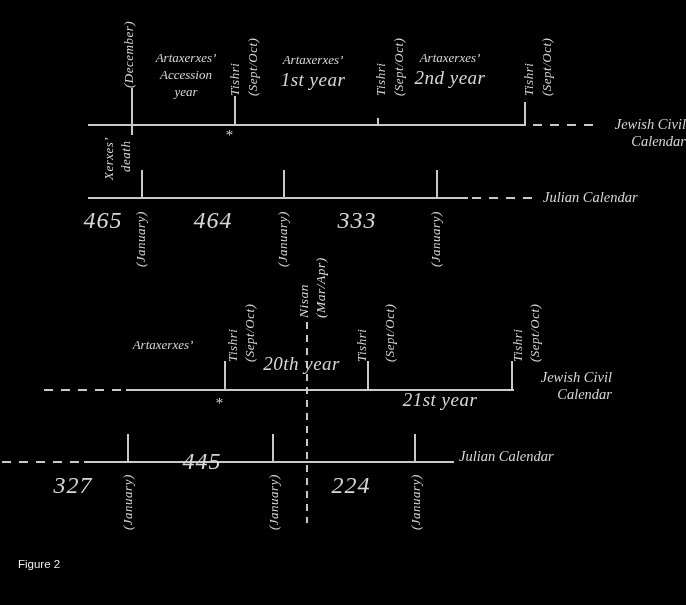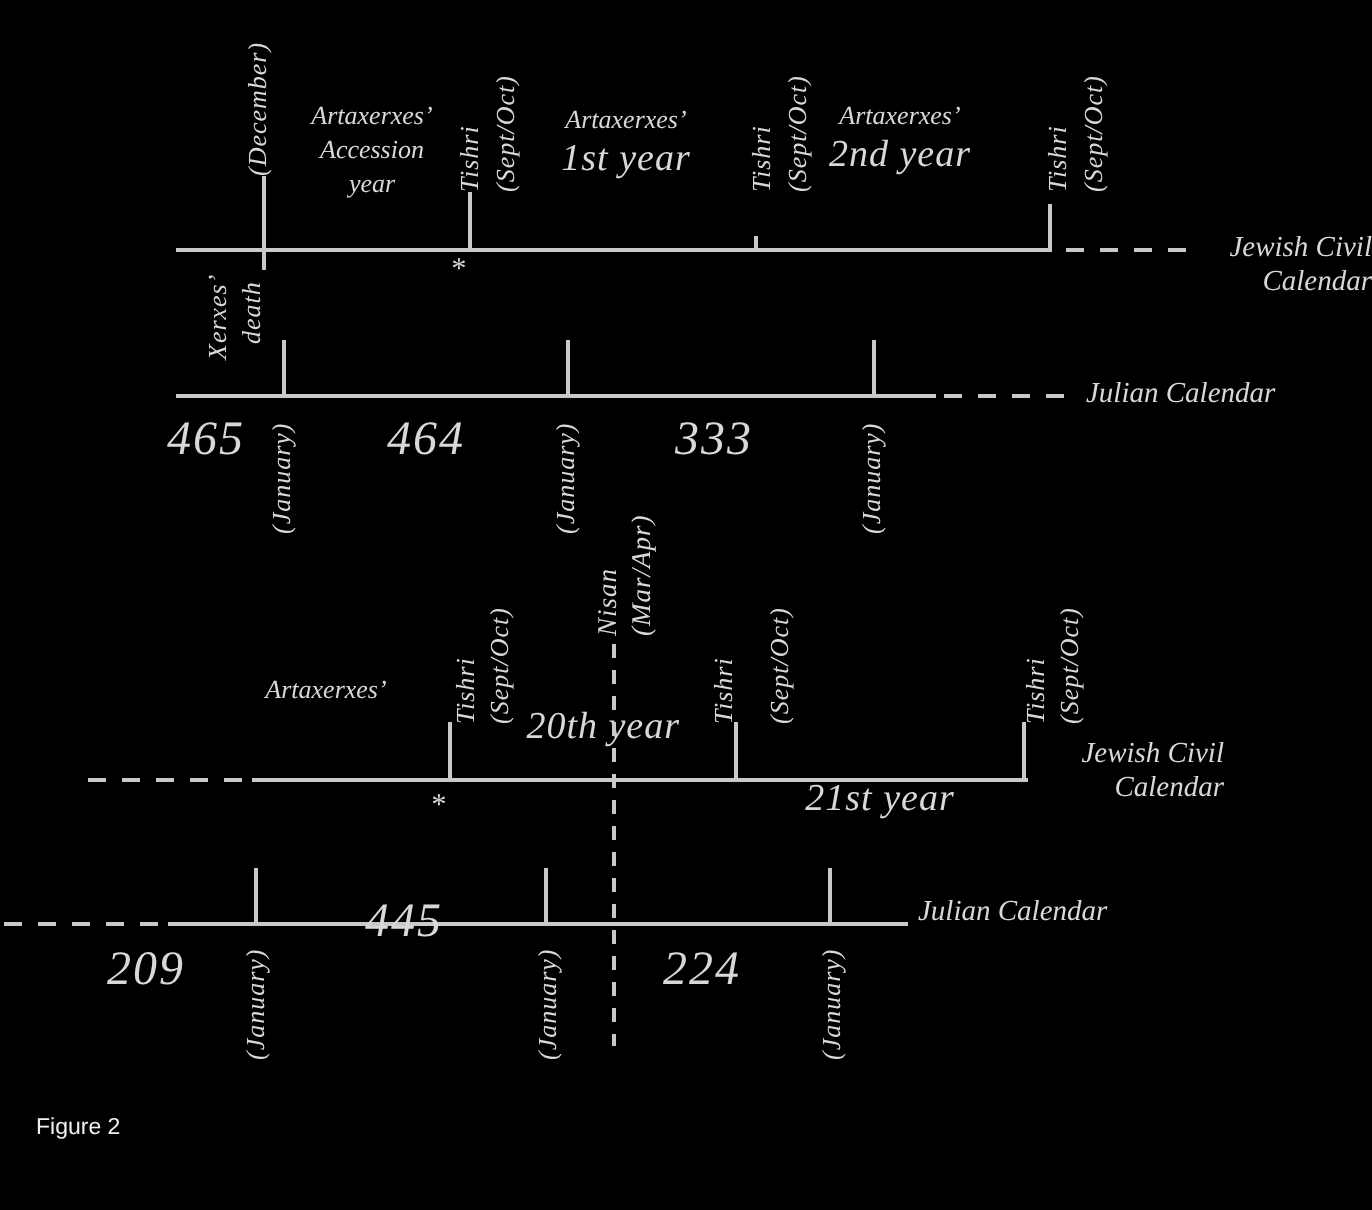--- a/index.html
+++ b/index.html
@@ -124,19 +124,19 @@
   <div class="callbl" style="left:459px;top:448px;">Julian Calendar</div>
 
   <div class="vtick" style="left:127px;top:434px;height:28px;"></div>
   <div class="vtick" style="left:272px;top:434px;height:28px;"></div>
   <div class="vtick" style="left:414px;top:434px;height:28px;"></div>
 
   <div class="vtext" style="left:120px;top:468px;height:62px;">(January)</div>
   <div class="vtext" style="left:266px;top:468px;height:62px;">(January)</div>
   <div class="vtext" style="left:408px;top:468px;height:62px;">(January)</div>
 
-  <div class="yearnum" style="left:48px;top:472px;width:50px;">209</div>
+  <div class="yearnum" style="left:48px;top:472px;width:50px;">327</div>
   <div class="yearnum" style="left:177px;top:448px;width:50px;">445</div>
   <div class="yearnum" style="left:326px;top:472px;width:50px;">224</div>
 
   <div class="caption" style="left:18px;top:558px;">Figure 2</div>
 
 </div>
 
 </body></html>

